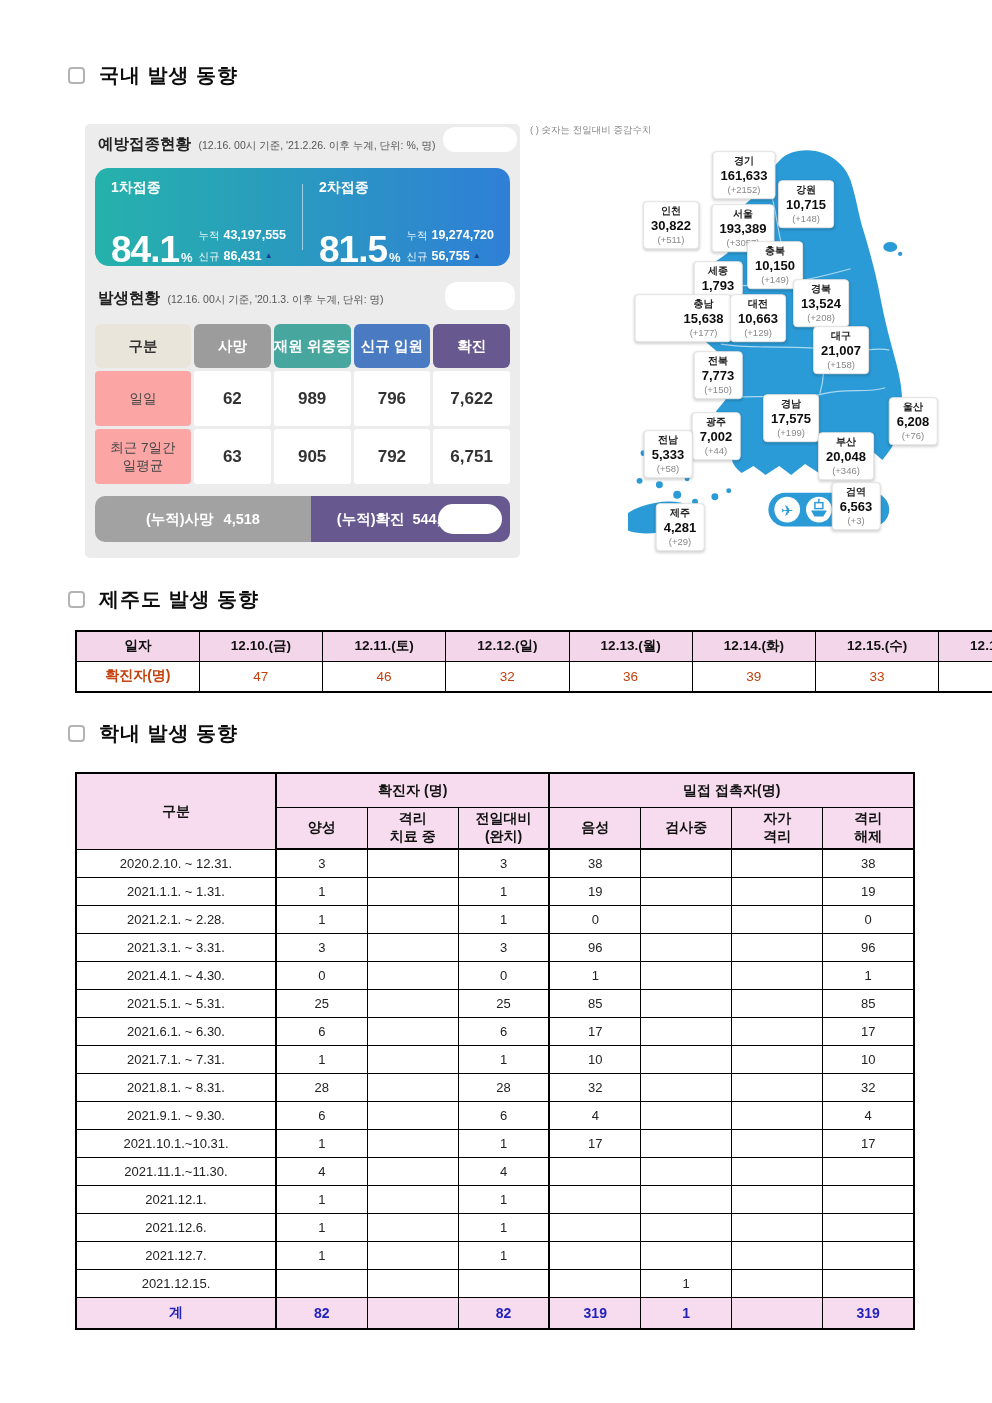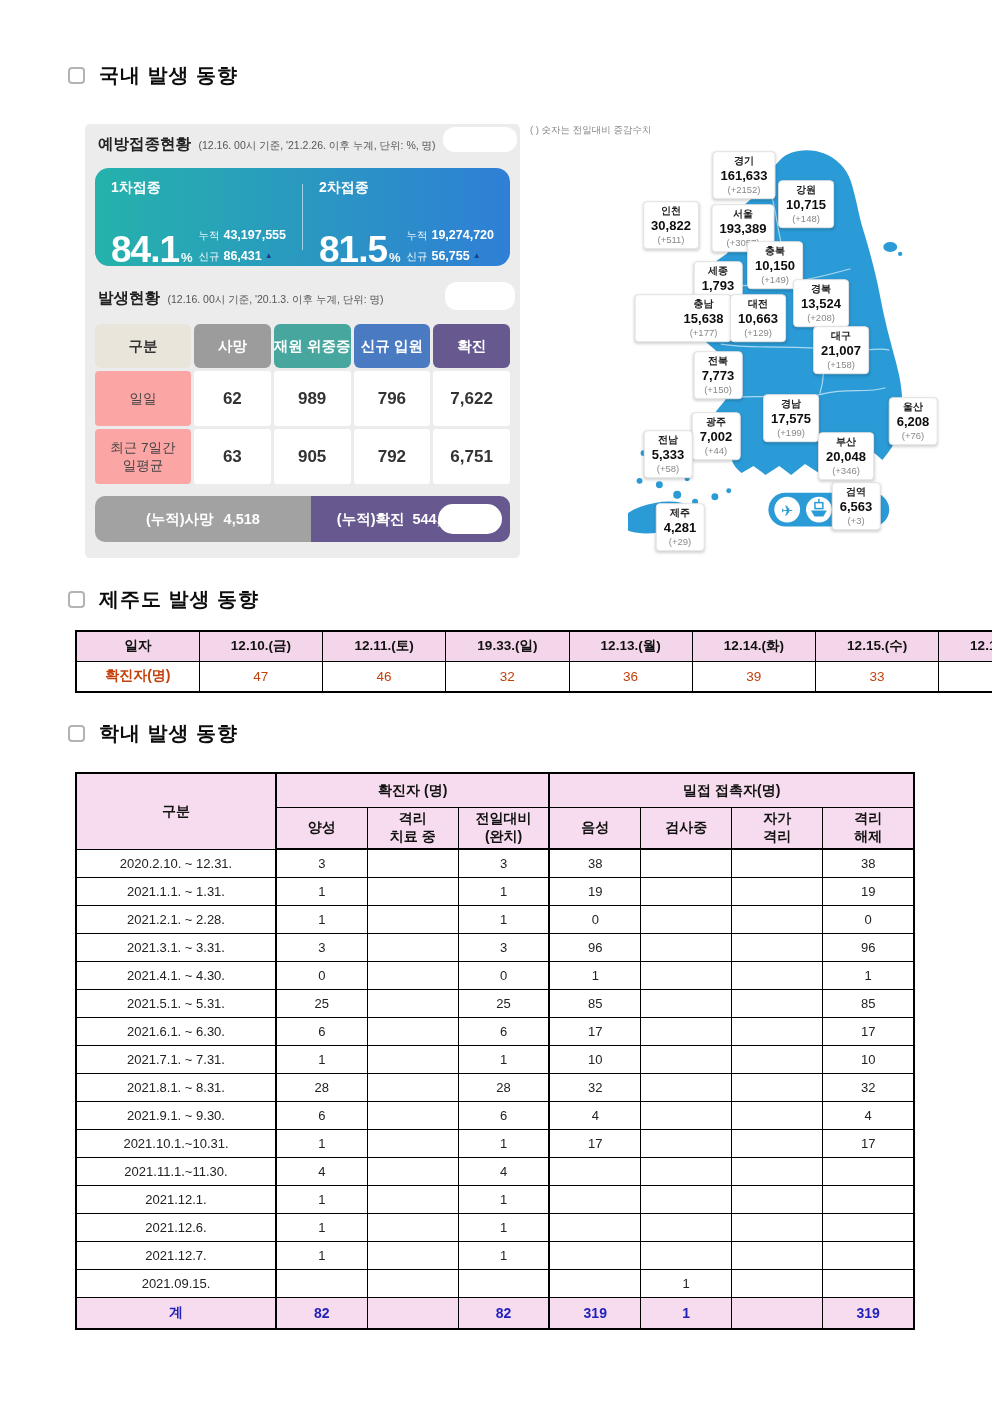--- a/index.html
+++ b/index.html
@@ -313,21 +313,21 @@
     <span class="checkbox"></span>
     <span class="title-text">제주도 발생 동향</span>
   </div>
 
   <table class="jeju">
     <tbody>
         <tr>
       <th>일자</th>
       <th>12.10.(금)</th>
       <th>12.11.(토)</th>
-      <th>19.33.(일)</th>
+      <th>12.12.(일)</th>
       <th>12.13.(월)</th>
       <th>12.14.(화)</th>
       <th>12.15.(수)</th>
       <th>12.16.(목)</th>
     </tr>
     <tr>
       <td class="rowlabel">확진자(명)</td>
       <td>47</td>
       <td>46</td>
       <td>32</td>
@@ -520,21 +520,21 @@
           <td class="thick-r">2021.12.7.</td>
           <td>1</td>
           <td></td>
           <td class="thick-r">1</td>
           <td></td>
           <td></td>
           <td></td>
           <td></td>
         </tr>
         <tr>
-          <td class="thick-r">2021.09.15.</td>
+          <td class="thick-r">2021.12.15.</td>
           <td></td>
           <td></td>
           <td class="thick-r"></td>
           <td></td>
           <td>1</td>
           <td></td>
           <td></td>
         </tr>
       </tbody>
     <tfoot>

